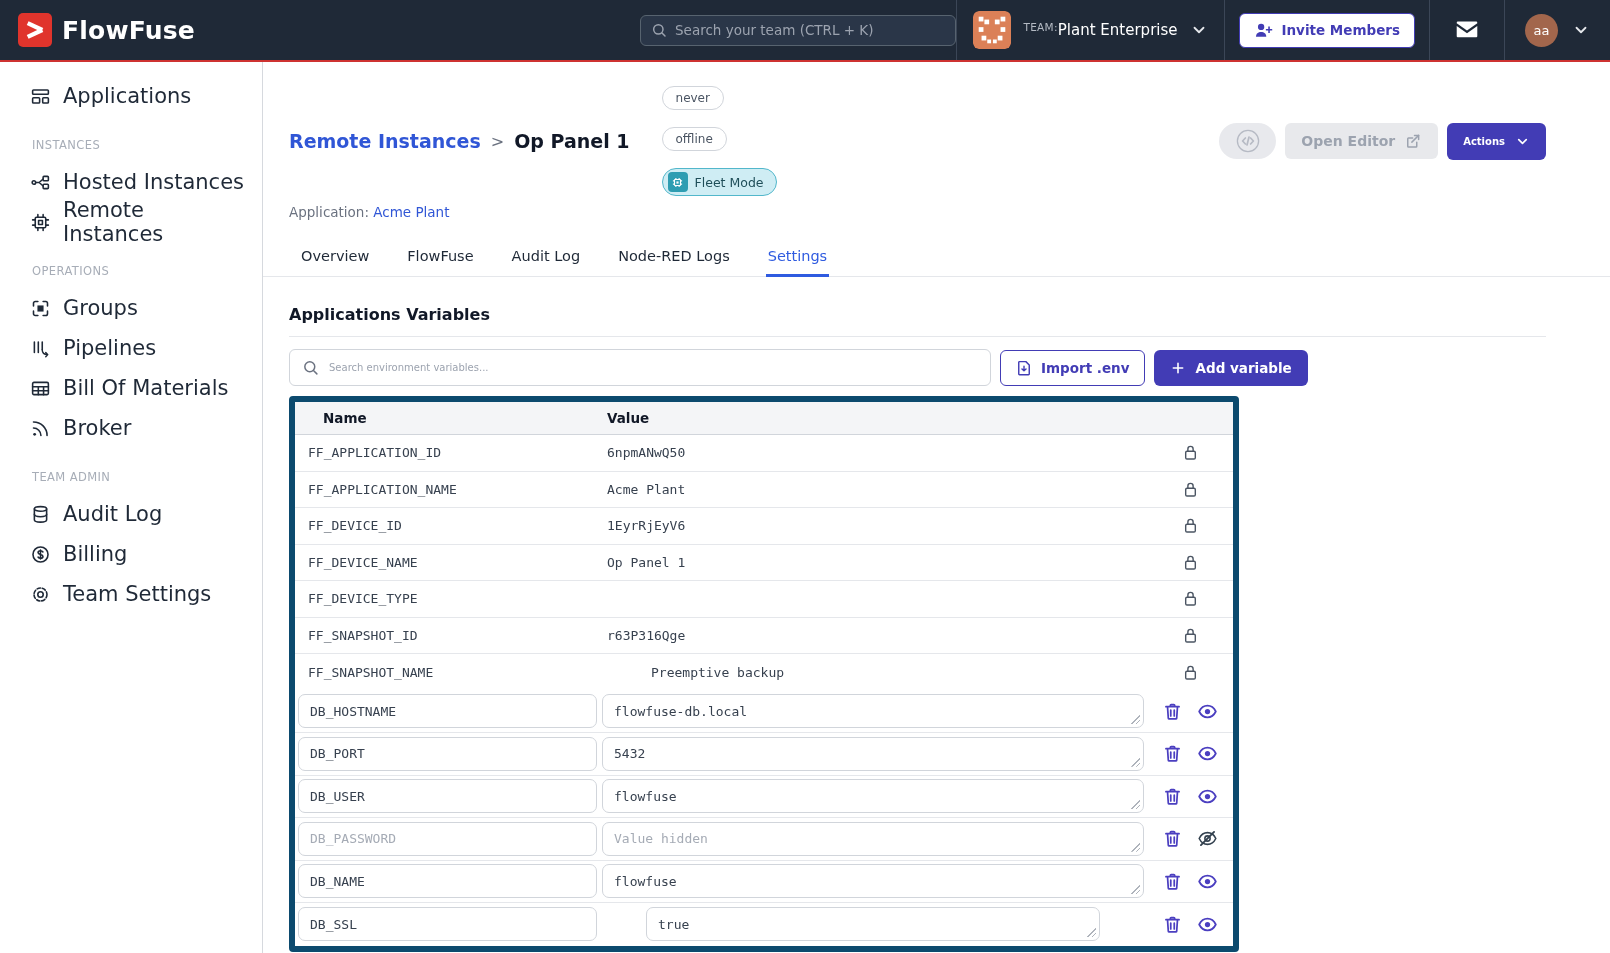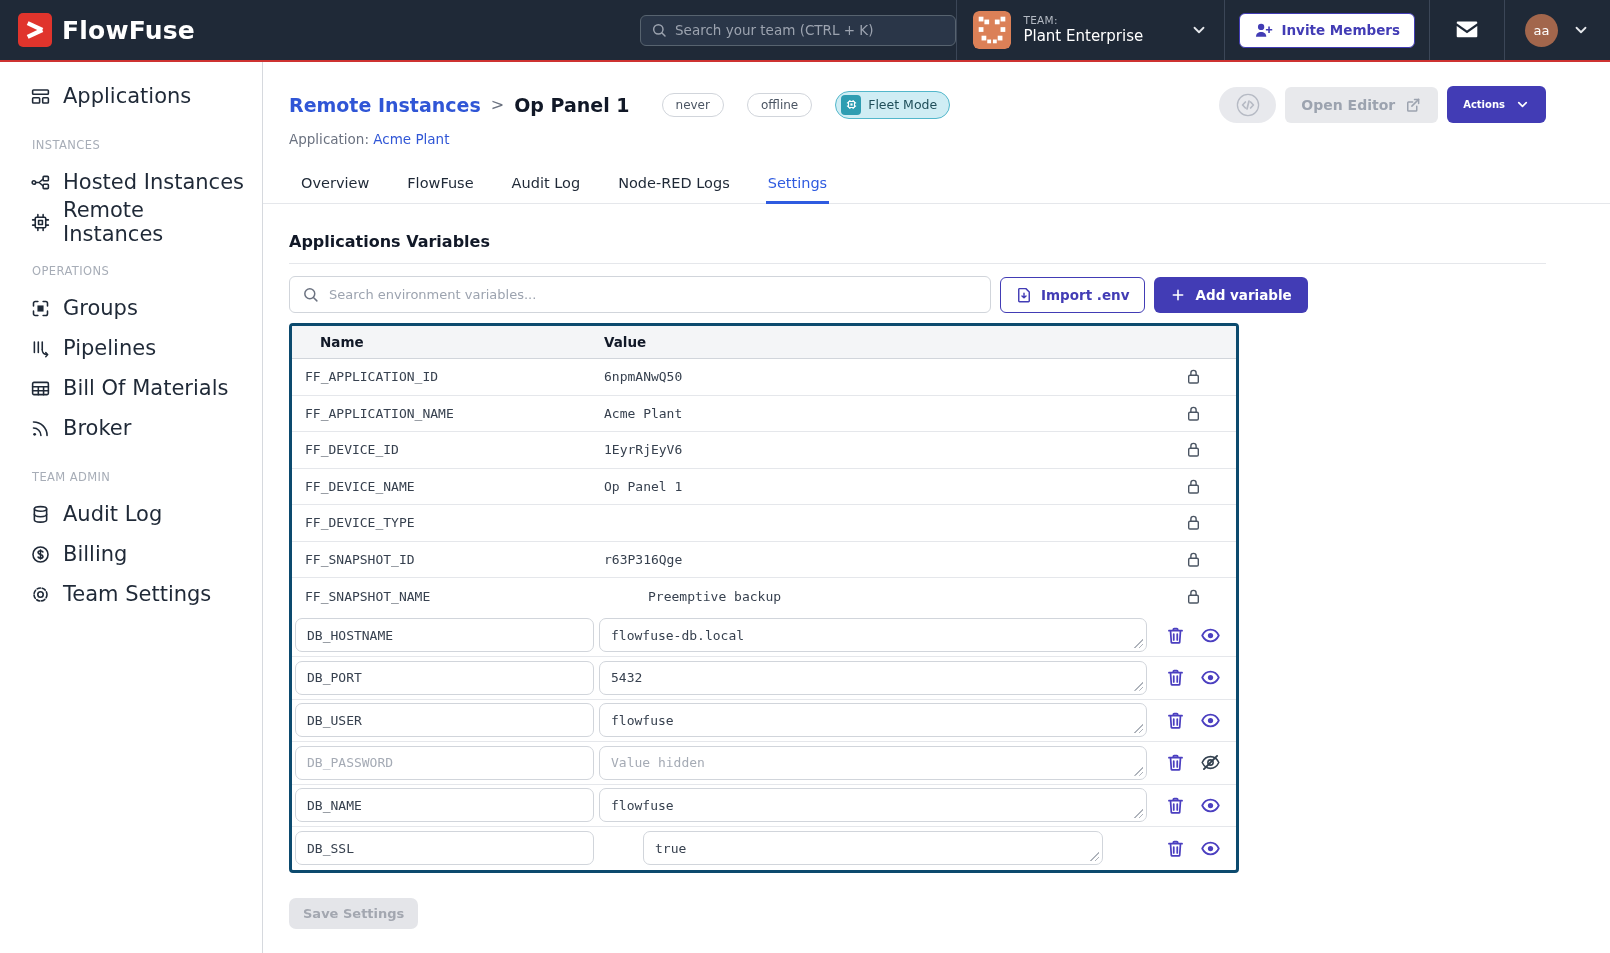--- a/index.html
+++ b/index.html
@@ -14,21 +14,21 @@
   .logo-mark { width:34px; height:34px; background:#E0342C; border-radius:5px; display:flex; align-items:center; justify-content:center; }
   .logo-text { color:#fff; font-size:25px; font-weight:700; letter-spacing:.2px; }
   .nav-search { display:flex; align-items:center; }
   .nav-search .box { display:flex; align-items:center; gap:8px; width:316px; height:31px; background:#2A3648; border:1px solid #57636F; border-radius:6px; padding:0 10px; color:#9CA3AF; }
   .nav-search input { background:transparent; border:none; outline:none; color:#D1D5DB; font-size:13.5px; width:100%; font-family:inherit; }
   .nav-search input::placeholder { color:#9CA3AF; }
   .nav-right { margin-left:auto; display:flex; align-items:stretch; }
   .nav-sect { display:flex; align-items:center; border-left:1px solid #3B4657; padding:0 16px; }
   .team-sel { gap:12px; width:268px; cursor:pointer; }
   .team-avatar { width:38px; height:38px; border-radius:6px; }
-  .team-meta { display:flex; flex-direction:column; line-height:1.25; }
+  .team-meta { display:flex; flex-direction:row; line-height:1.25; }
   .team-label { font-size:10.5px; color:#B4BAC3; letter-spacing:.3px; }
   .team-name { font-size:15px; color:#fff; }
   .team-sel .chev { margin-left:auto; color:#E5E7EB; }
   .invite-wrap { padding:0 14px; }
   .invite-btn { display:flex; align-items:center; gap:8px; background:#fff; color:#423CB5; border:1px solid #423CB5; border-radius:6px; height:35px; padding:0 14px; font-size:13.5px; font-weight:700; cursor:pointer; font-family:inherit; }
   .mail-sect { padding:0 24px; cursor:pointer; color:#fff; }
   .user-sect { gap:14px; padding:0 20px; cursor:pointer; }
   .user-avatar { width:33px; height:33px; border-radius:50%; background:#A2664C; color:#fff; font-size:13px; display:flex; align-items:center; justify-content:center; }
   .user-sect .chev { color:#E5E7EB; }
 
@@ -42,21 +42,21 @@
 
   .main { flex:1; min-width:0; }
 
   
   .page-header { padding:24px 64px 0 26px; }
   .ph-row { display:flex; align-items:center; }
   .crumbs { display:flex; align-items:center; gap:10px; font-size:19px; font-weight:700; }
   .crumb-link { color:#3056D6; cursor:pointer; }
   .crumb-sep { color:#6B7280; font-weight:400; font-size:16px; }
   .crumb-cur { color:#111827; }
-  .badges { display:flex; align-items:center; gap:23px; margin-left:32px; }
+  .badges { display:flex; align-items:flex-start; gap:17px; margin-left:32px;flex-direction:column; }
   .pill { border:1px solid #D1D5DB; background:#fff; color:#4B5563; border-radius:999px; font-size:12px; padding:4px 13px; }
   .pill-fleet { display:flex; align-items:center; gap:7px; background:#CFEDF4; border:1px solid #52B7CB; color:#1F4E59; padding:3px 12px 3px 5px; border-radius:999px; font-size:12.5px; }
   .fleet-chip { width:20px; height:20px; border-radius:4px; background:#2E9DB2; display:flex; align-items:center; justify-content:center; color:#fff; }
   .ph-actions { margin-left:auto; display:flex; align-items:center; gap:9px; }
   .btn-code { width:57px; height:36px; border-radius:18px; background:#E8E9ED; border:none; display:flex; align-items:center; justify-content:center; color:#B6BAC4; }
   .btn-disabled { display:flex; align-items:center; gap:9px; background:#E8E9EC; color:#9CA3AF; border:none; border-radius:6px; height:36px; padding:0 16px; font-size:14px; font-weight:700; font-family:inherit; }
   .btn-primary { display:flex; align-items:center; gap:10px; background:#423CB5; color:#fff; border:none; border-radius:6px; height:37px; padding:0 16px; font-size:10px; font-weight:700; cursor:pointer; font-family:inherit; }
   .subtitle { margin-top:8px; font-size:13.5px; color:#6B7280; }
   .subtitle a { color:#3056D6; text-decoration:none; cursor:pointer; }
 
@@ -69,26 +69,26 @@
   
   .settings-wrap { display:flex; padding:28px 64px 0 26px; }
   .settings-nav { width:117px; flex-shrink:0; border-right:1px solid #E5E7EB; padding-top:4px; min-height:670px; margin-right:24px; }
   .snav-item { font-size:13.5px; color:#374151; padding:11px 10px 11px 13px; margin-bottom:7px; border-left:3px solid transparent; cursor:pointer; }
   .snav-item.active { color:#2F5BE0; border-left-color:#2F5BE0; }
   .settings-content { flex:1; min-width:0; }
   .sc-title { font-size:16px; font-weight:700; color:#111827; padding-bottom:12px; border-bottom:1px solid #E5E7EB; }
 
   .controls { display:flex; align-items:center; gap:9px; margin-top:12px; }
   .env-search { flex:0 0 702px; display:flex; align-items:center; gap:10px; height:37px; border:1px solid #D1D5DB; border-radius:6px; padding:0 12px; color:#6B7280; background:#fff; }
-  .env-search input { border:none; outline:none; font-size:13px; color:#374151; width:100%; font-family:inherit; }
+  .env-search input { border:none; outline:none; font-size:10px; color:#374151; width:100%; font-family:inherit; }
   .env-search input::placeholder { color:#9CA3AF; }
   .btn-outline { display:flex; align-items:center; gap:8px; background:#fff; color:#423CB5; border:1px solid #423CB5; border-radius:6px; height:36px; padding:0 14px; font-size:13.5px; font-weight:700; cursor:pointer; font-family:inherit; }
   .controls .btn-primary { height:36px; font-size:13.5px; }
 
-  .env-table { width:950px; border:3px solid #0c4a6e; border-radius:4px; margin-top:10px; overflow:hidden; background:#fff; }
+  .env-table { width:950px; border:6px solid #0c4a6e; border-radius:4px; margin-top:10px; overflow:hidden; background:#fff; }
   .t-head { display:grid; grid-template-columns:304px 1fr 86px; background:#F4F5F7; border-bottom:1px solid #D1D5DB; height:33px; align-items:center; }
   .t-head .h { font-size:13.5px; font-weight:700; color:#111827; }
   .t-head .h1 { padding-left:28px; } .t-head .h2 { padding-left:8px; }
   .t-row { display:grid; grid-template-columns:304px 1fr 86px; align-items:center; border-bottom:1px solid #E5E7EB; height:36.5px; font-family:"DejaVu Sans Mono","Liberation Mono",monospace; font-size:13px; color:#37414F; }
   .t-row .name { padding-left:13px; } .t-row .val { padding-left:8px; }
   .t-row .act { display:flex; justify-content:center; color:#4B5563; }
   .e-row { display:grid; grid-template-columns:304px 1fr 82px; align-items:center; border-bottom:1px solid #E5E7EB; height:42.5px; padding:0 2px 0 3px; }
   .e-row:last-child, .t-row:last-child { border-bottom:none;gap:44px; }
   .e-row .fld { height:34px; border:1px solid #D1D5DB; border-radius:7px; background:#fff; display:flex; align-items:center; position:relative; margin-right:5px; }
   .e-row input { width:100%; border:none; outline:none; background:transparent; padding:0 11px; font-family:"DejaVu Sans Mono","Liberation Mono",monospace; font-size:13px; color:#37414F; }

